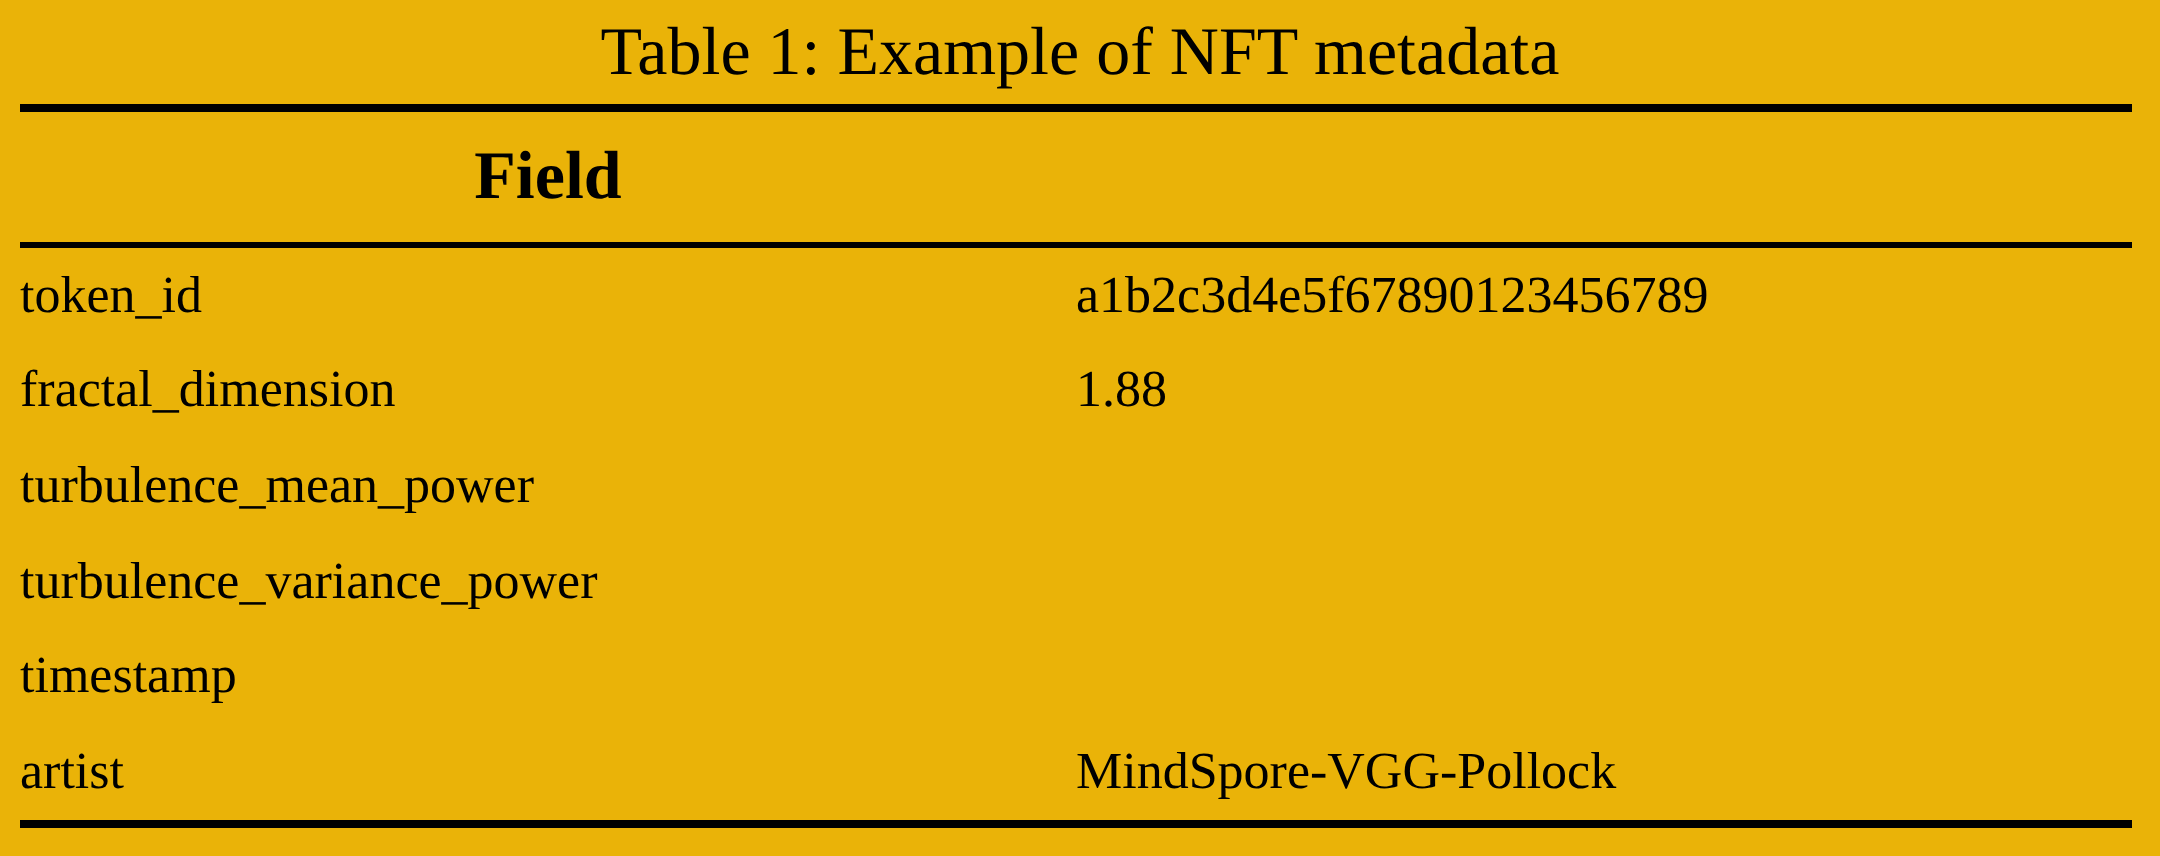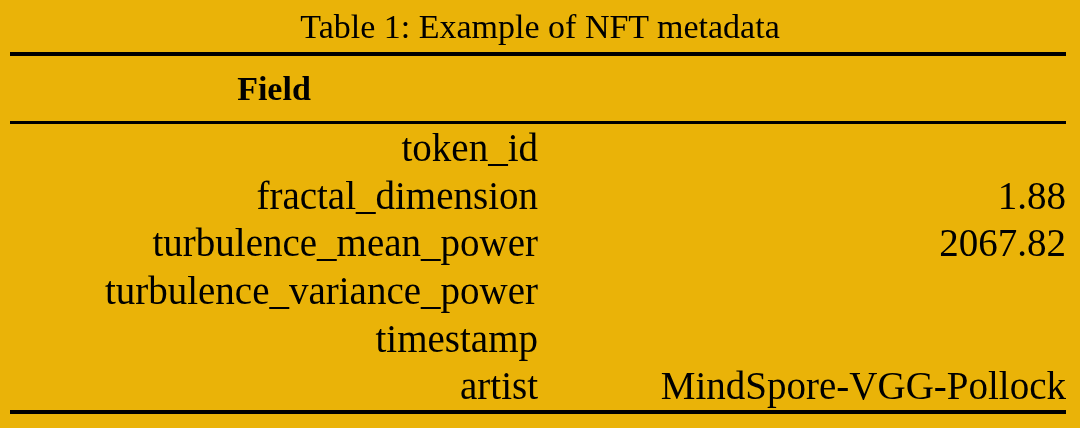--- a/index.html
+++ b/index.html
@@ -48,22 +48,22 @@
     font-weight: bold;
     font-size: 34px;
   }
   .body-row {
     display: flex;
     height: 47.6px;
     align-items: center;
   }
   .cell {
     width: 50%;
-    text-align: right;
-    font-size: 39px;
+    text-align: left;
+    font-size: 26px;
     white-space: nowrap;
   }
 </style>
 </head>
 <body>
 
 <div class="page">
 
   <div class="caption">Table 1: Example of NFT metadata</div>
 
@@ -74,30 +74,30 @@
     <div class="header-row">
       <div class="header-cell">Field</div>
     </div>
 
     <div class="rule rule-thin"></div>
 
     <div class="body">
 
       <div class="body-row">
         <div class="cell">token_id</div>
+        <div class="cell">a1b2c3d4e5f67890123456789</div>
       </div>
 
       <div class="body-row">
         <div class="cell">fractal_dimension</div>
         <div class="cell">1.88</div>
       </div>
 
       <div class="body-row">
         <div class="cell">turbulence_mean_power</div>
-        <div class="cell">2067.82</div>
       </div>
 
       <div class="body-row">
         <div class="cell">turbulence_variance_power</div>
       </div>
 
       <div class="body-row">
         <div class="cell">timestamp</div>
       </div>
 

